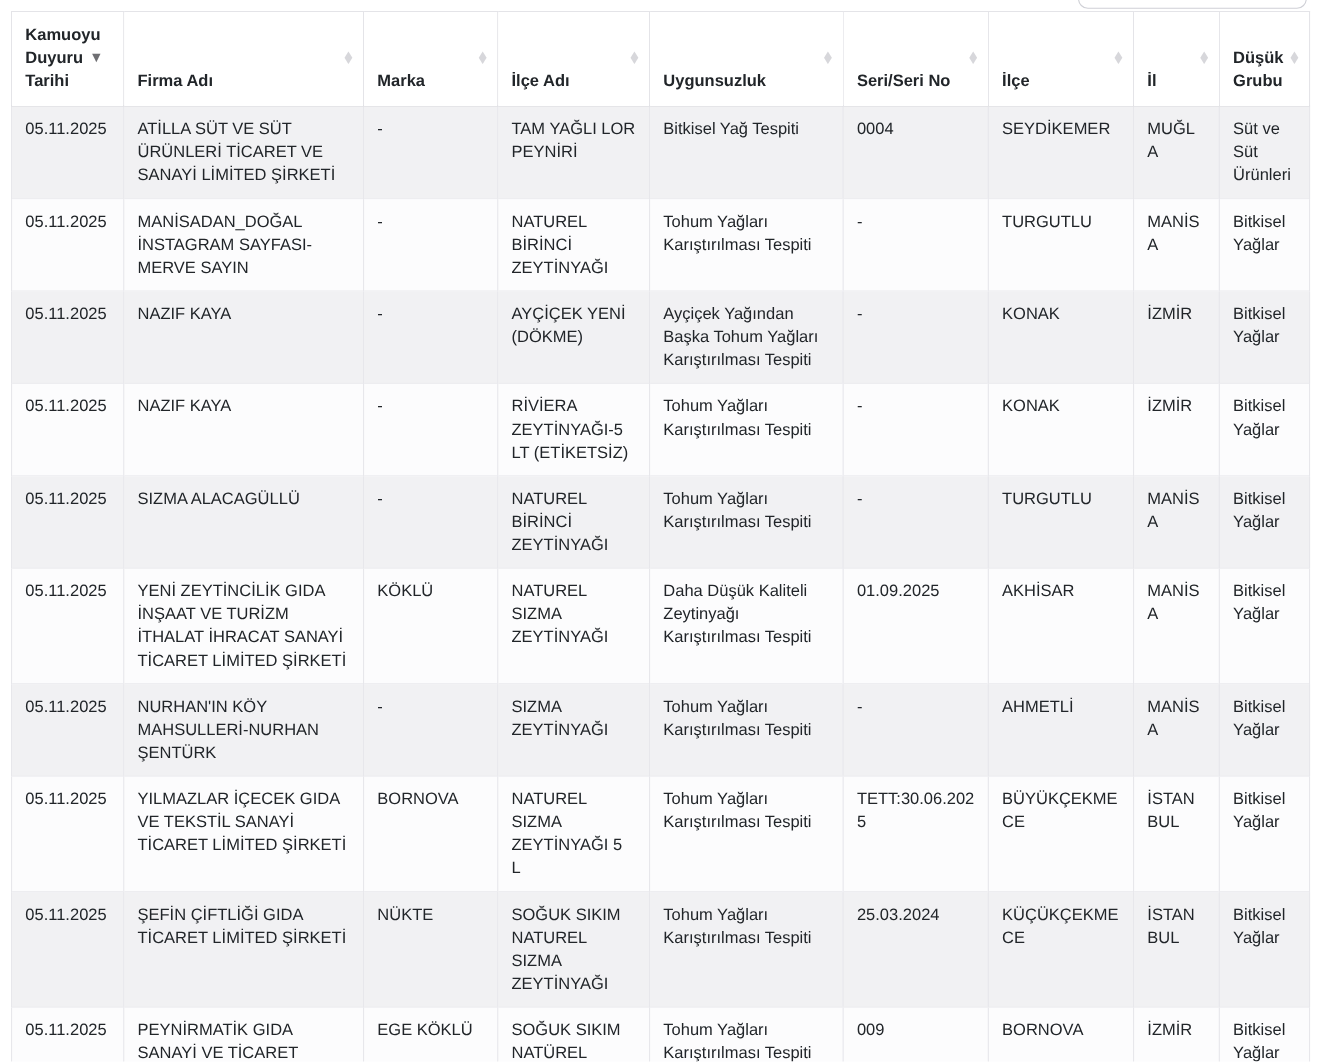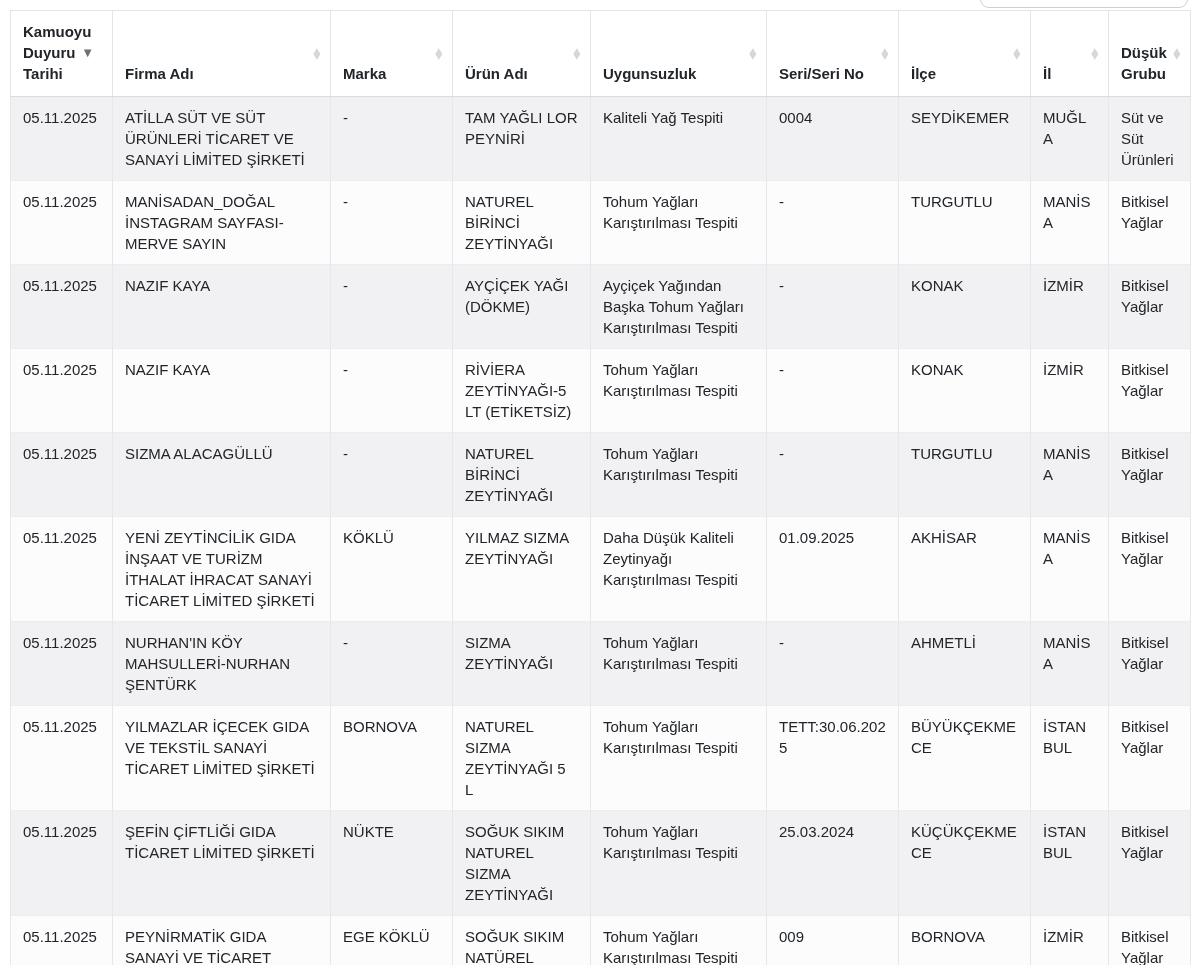--- a/index.html
+++ b/index.html
@@ -110,21 +110,21 @@
       </th>
       <th>
         <span>Firma Adı</span>
         <span class="sort-icon">◆</span>
       </th>
       <th>
         <span>Marka</span>
         <span class="sort-icon">◆</span>
       </th>
       <th>
-        <span>Ürün Adı</span>
+        <span>İlçe Adı</span>
         <span class="sort-icon">◆</span>
       </th>
       <th>
         <span>Uygunsuzluk</span>
         <span class="sort-icon">◆</span>
       </th>
       <th>
         <span>Seri/Seri No</span>
         <span class="sort-icon">◆</span>
       </th>
@@ -141,42 +141,42 @@
         <span class="sort-icon">◆</span>
       </th>
     </tr>
   </thead>
   <tbody>
       <tr>
         <td>05.11.2025</td>
         <td>ATİLLA SÜT VE SÜT ÜRÜNLERİ TİCARET VE SANAYİ LİMİTED ŞİRKETİ</td>
         <td>-</td>
         <td>TAM YAĞLI LOR PEYNİRİ</td>
-        <td>Kaliteli Yağ Tespiti</td>
+        <td>Bitkisel Yağ Tespiti</td>
         <td>0004</td>
         <td>SEYDİKEMER</td>
         <td>MUĞLA</td>
         <td>Süt ve Süt Ürünleri</td>
       </tr>
       <tr>
         <td>05.11.2025</td>
         <td>MANİSADAN_DOĞAL İNSTAGRAM SAYFASI-MERVE SAYIN</td>
         <td>-</td>
         <td>NATUREL BİRİNCİ ZEYTİNYAĞI</td>
         <td>Tohum Yağları Karıştırılması Tespiti</td>
         <td>-</td>
         <td>TURGUTLU</td>
         <td>MANİSA</td>
         <td>Bitkisel Yağlar</td>
       </tr>
       <tr>
         <td>05.11.2025</td>
         <td>NAZIF KAYA</td>
         <td>-</td>
-        <td>AYÇİÇEK YAĞI (DÖKME)</td>
+        <td>AYÇİÇEK YENİ (DÖKME)</td>
         <td>Ayçiçek Yağından Başka Tohum Yağları Karıştırılması Tespiti</td>
         <td>-</td>
         <td>KONAK</td>
         <td>İZMİR</td>
         <td>Bitkisel Yağlar</td>
       </tr>
       <tr>
         <td>05.11.2025</td>
         <td>NAZIF KAYA</td>
         <td>-</td>
@@ -195,21 +195,21 @@
         <td>Tohum Yağları Karıştırılması Tespiti</td>
         <td>-</td>
         <td>TURGUTLU</td>
         <td>MANİSA</td>
         <td>Bitkisel Yağlar</td>
       </tr>
       <tr>
         <td>05.11.2025</td>
         <td>YENİ ZEYTİNCİLİK GIDA İNŞAAT VE TURİZM İTHALAT İHRACAT SANAYİ TİCARET LİMİTED ŞİRKETİ</td>
         <td>KÖKLÜ</td>
-        <td>YILMAZ SIZMA ZEYTİNYAĞI</td>
+        <td>NATUREL SIZMA ZEYTİNYAĞI</td>
         <td>Daha Düşük Kaliteli Zeytinyağı Karıştırılması Tespiti</td>
         <td>01.09.2025</td>
         <td>AKHİSAR</td>
         <td>MANİSA</td>
         <td>Bitkisel Yağlar</td>
       </tr>
       <tr>
         <td>05.11.2025</td>
         <td>NURHAN'IN KÖY MAHSULLERİ-NURHAN ŞENTÜRK</td>
         <td>-</td>

